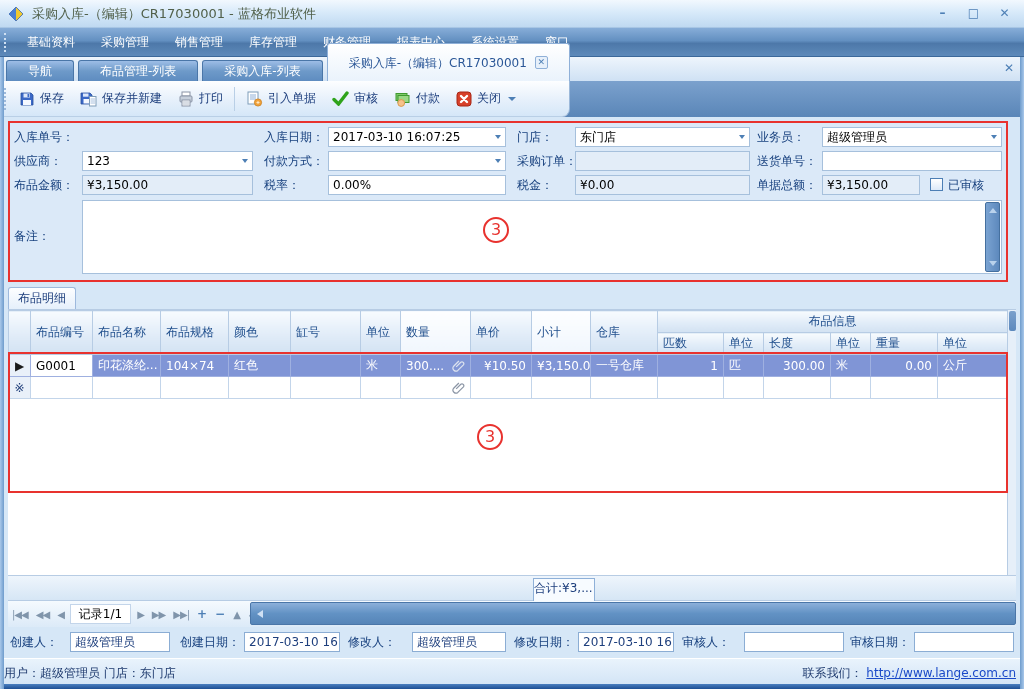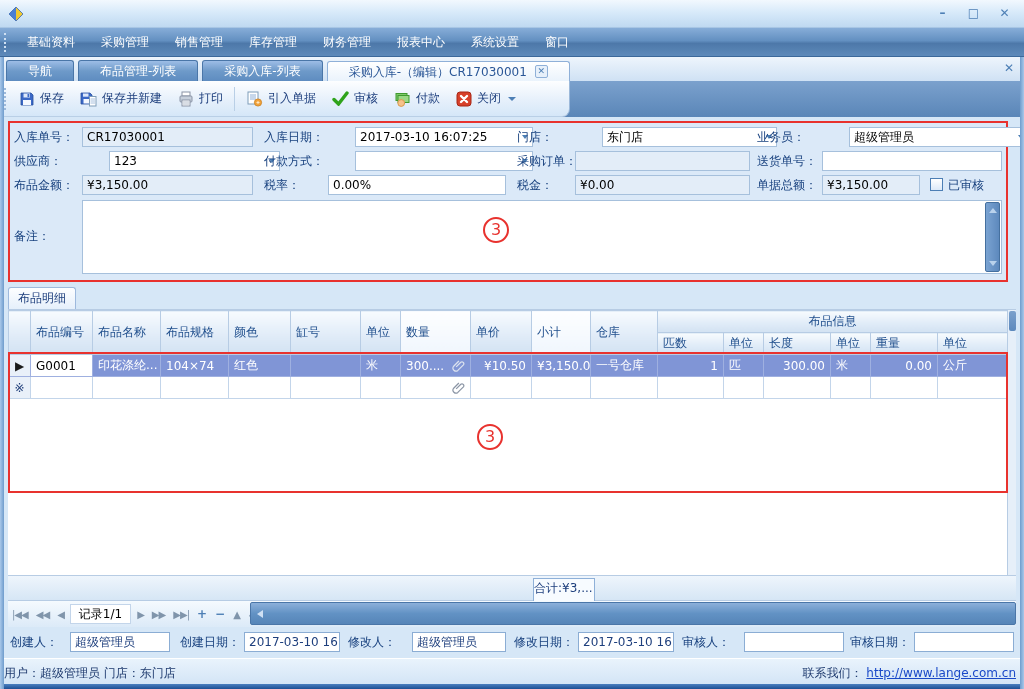--- a/index.html
+++ b/index.html
@@ -23,21 +23,21 @@
   .menu-items { position:absolute; left:14px; top:0; height:29px; display:flex; }
   .menu-item { padding:0 13px; line-height:29px; color:#ffffff; font-size:12px; }
 
   
   .tabstrip { position:absolute; left:0; top:57px; width:1024px; height:24px;
     background:linear-gradient(#eef5fc,#cfe1f4); }
   .tabs { position:absolute; left:6px; top:0; display:flex; gap:4px; align-items:flex-end; height:24px; }
   .tab { height:21px; padding:0 21px; line-height:20px; color:#fff;
     background:linear-gradient(#9dbde6,#6e9ac9 50%,#5e8cc0); border:1px solid #4a76a8; border-bottom:none;
     border-radius:3px 3px 0 0; white-space:nowrap; }
-  .tab.active { height:20px; line-height:22px; background:linear-gradient(#ffffff,#eaf3fc);
+  .tab.active { height:38px; line-height:22px; background:linear-gradient(#ffffff,#eaf3fc);
     color:#2b5797; border:1px solid #8fb0d8; border-bottom:none; display:flex; align-items:center; gap:8px; }
   .tab-close-box { display:inline-block; width:13px; height:13px; border:1px solid #8fb0d8;
     background:#e7f0fa; color:#4d7fb5; font-size:9px; line-height:11px; text-align:center; border-radius:2px; }
   .strip-close { position:absolute; right:10px; top:4px; color:#4d7fb5; font-weight:bold; font-size:12px; }
 
   
   .toolbar { position:absolute; left:0; top:81px; width:1024px; height:36px;
     background:linear-gradient(#7ba1cd,#5a86b8); }
   .toolbar-panel { position:absolute; left:0; top:0; width:570px; height:36px;
     background:linear-gradient(#fdfeff,#e6f0fb 55%,#d5e7f8); border-radius:0 0 8px 0;
@@ -52,21 +52,21 @@
   
   .client { position:absolute; left:0; top:117px; width:1024px; height:572px; background:#d6e7f7; }
 
   
   .form-panel { position:absolute; left:8px; top:121px; width:1000px; height:161px;
     border:2px solid #e8322e; background:#dbe9f8; }
   .lbl { position:absolute; font-size:12px; color:#17407e; line-height:20px; white-space:nowrap; }
   .fld { position:absolute; height:20px; border:1px solid #a6c0dc; background:#fff;
     font-size:12px; line-height:18px; padding:0 4px; color:#000; white-space:nowrap; overflow:hidden; }
   .fld.ro { background:#e3edf8; }
-  .fld.combo { padding-right:28px;margin-left:27px; }
+  .fld.combo { padding-right:28px; }
   .fld .caret { position:absolute; right:4px; top:7px; width:0; height:0;
     border-left:3.5px solid transparent; border-right:3.5px solid transparent; border-top:4px solid #4d7fb5; }
   .cb { position:absolute; width:13px; height:13px; border:1px solid #4d7fb5;
     background:linear-gradient(#ffffff,#dce9f8); }
   .remark-box { position:absolute; left:72px; top:77px; width:920px; height:74px;
     background:#fff; border:1px solid #a6c0dc; }
   .vscroll { position:absolute; right:1px; top:1px; width:15px; height:70px;
     background:linear-gradient(90deg,#7aa3d2,#5d89bd); border:1px solid #45709f; border-radius:2px; }
   .vscroll .up,.vscroll .dn { position:absolute; left:3px; width:0; height:0;
     border-left:4px solid transparent; border-right:4px solid transparent; }
@@ -144,20 +144,21 @@
 <body>
 
 <div id="window">
 
   <div class="titlebar">
     <svg class="title-icon" viewBox="0 0 16 16">
       <path d="M8 1 L15 8 L8 15 L1 8 Z" fill="#4a7fd4"></path>
       <path d="M8 1 L15 8 L8 15 Z" fill="#f0c830"></path>
       <path d="M8 1 L15 8 L8 15 L1 8 Z" fill="none" stroke="#3f6cb4" stroke-width="0.8"></path>
     </svg>
+    <span class="title-text">采购入库-（编辑）CR17030001 - 蓝格布业软件</span>
     <div class="win-controls">
       <span class="win-btn">–</span>
       <span class="win-btn">□</span>
       <span class="win-btn">✕</span>
     </div>
   </div>
 
   <div class="menubar">
     <div class="grip"></div>
     <div class="menu-items">
@@ -248,21 +249,20 @@
         <span>关闭</span>
         <span class="dd-arrow"></span>
       </span>
     </div>
   </div>
 
   <div class="client"></div>
 
   <div class="form-panel">
     <span class="lbl" style="left:4px;top:4px">入库单号：</span>
-    <span class="fld ro" style="left:72px;top:4px;width:171px">CR17030001</span>
     <span class="lbl" style="left:254px;top:4px">入库日期：</span>
     <span class="fld combo" style="left:318px;top:4px;width:178px"><i class="caret"></i><span>2017-03-10 16:07:25</span></span>
     <span class="lbl" style="left:507px;top:4px">门店：</span>
     <span class="fld combo" style="left:565px;top:4px;width:175px"><i class="caret"></i><span>东门店</span></span>
     <span class="lbl" style="left:747px;top:4px">业务员：</span>
     <span class="fld combo" style="left:812px;top:4px;width:180px"><i class="caret"></i><span>超级管理员</span></span>
 
     <span class="lbl" style="left:4px;top:28px">供应商：</span>
     <span class="fld combo" style="left:72px;top:28px;width:171px"><i class="caret"></i><span>123</span></span>
     <span class="lbl" style="left:254px;top:28px">付款方式：</span>

